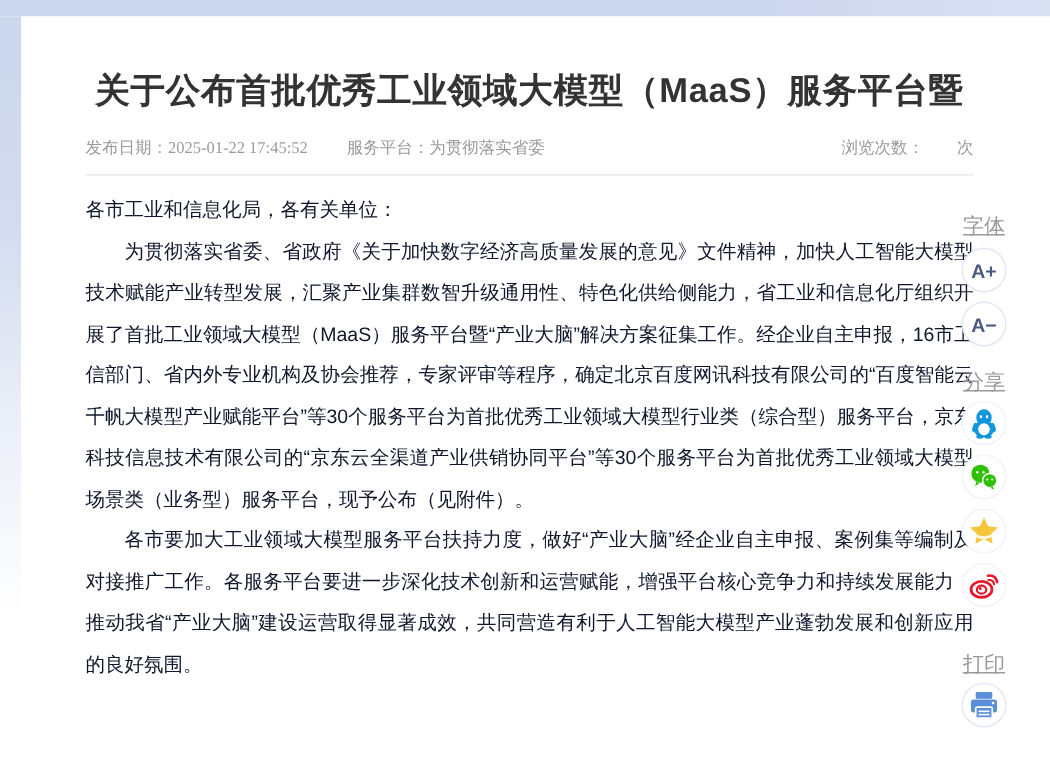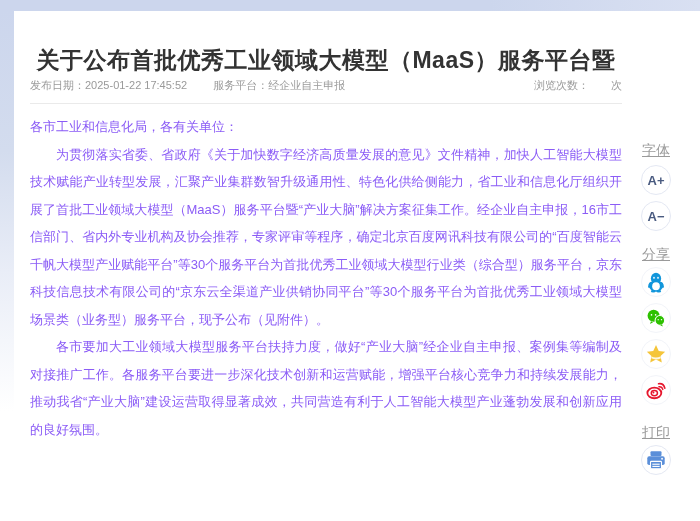--- a/index.html
+++ b/index.html
@@ -12,75 +12,75 @@
   .edge-top {
     position:absolute; left:0; top:0; width:700px; height:11px;
     background:linear-gradient(90deg,#ccd6ed 0%,#ccd6ed 70%,#d9e0f2 100%);
   }
   .edge-left {
     position:absolute; left:0; top:11px; width:14px; height:400px;
     background:linear-gradient(180deg,#ccd6ed 0%,#d3dcee 35%,#e9edf7 65%,#ffffff 100%);
   }
   .card { position:absolute; left:14px; top:11px; width:686px; height:510px; background:#fff; }
 
-  .content { position:absolute; left:16px; top:0; width:592px; }
+  .content { position:absolute; left:43px; top:0; width:592px; }
 
   .doc-title {
     margin-top:31px; text-align:center; font-size:23px; line-height:36px;
     font-weight:bold; color:#333; letter-spacing:0.5px;
   }
   .meta-row {
-    display:flex; align-items:center;
-    font-size:11px; color:#9a9a9a;
+    margin-top:13px; display:flex; align-items:center;
+    font-size:11px; color:#9a9a9a;font-family:Liberation Serif, serif;
   }
   .meta-item { white-space:nowrap; }
   .meta-source { margin-left:26px; }
   .meta-views { margin-left:auto; }
   .meta-views-suffix { margin-left:22px; }
   .divider { margin-top:10px; border-top:1px solid #eaeaea; height:0; }
 
   .article {
-    margin-top:9px; font-size:13px; line-height:27.5px; color:#8b5cf6;
+    margin-top:9px; font-size:13px; line-height:27.5px; color:#0f172a;
     text-align:justify;
   }
   .article p.indent { text-indent:2em; }
 
   
   .toolbar {
     position:absolute; left:630px; top:143px; width:52px;
     display:flex; flex-direction:column; align-items:center;
   }
   .tb-label { font-size:14px; color:#9a9a9a; line-height:14px;text-decoration:underline; }
   .circle-btn {
     width:30px; height:30px; border-radius:50%; background:#fff;
     border:1px solid #e4e8f3; display:flex; align-items:center; justify-content:center;
     cursor:pointer; font-family:"Liberation Sans",sans-serif;
   }
   .font-btn { color:#4a5b80; font-size:13px; font-weight:bold; letter-spacing:0; }
-  .mt8{margin-top:8px} .mt6{margin-top:6px} .mt16{margin-top:16px} .mt18{margin-top:20px}
+  .mt8{margin-top:8px} .mt6{margin-top:6px} .mt16{margin-top:16px} .mt18{margin-top:30px}
   .share-btn { width:30px; height:30px; border:1px solid #f2f4f9; }
   .share-btn svg { width:22px; height:22px; }
   .print-btn svg { width:22px; height:22px; }
 </style>
 </head>
 <body>
 
 <div class="edge-top"></div>
 <div class="edge-left"></div>
 
 <div class="card">
   <div class="content">
 
     <h1 class="doc-title">
       <div>关于公布首批优秀工业领域大模型（MaaS）服务平台暨</div>
     </h1>
 
     <div class="meta-row">
       <span class="meta-item"><span>发布日期：</span><span>2025-01-22 17:45:52</span></span>
-      <span class="meta-item meta-source"><span>服务平台：</span><span>经企业自主申报</span></span>
+      <span class="meta-item meta-source"><span>服务平台：</span><span>为贯彻落实省委</span></span>
       <span class="meta-item meta-views"><span>浏览次数：</span><span></span><span class="meta-views-suffix">次</span></span>
     </div>
 
     <div class="divider"></div>
 
     <div class="article">
       <p>各市工业和信息化局，各有关单位：</p>
       <p class="indent">为贯彻落实省委、省政府《关于加快数字经济高质量发展的意见》文件精神，加快人工智能大模型技术赋能产业转型发展，汇聚产业集群数智升级通用性、特色化供给侧能力，省工业和信息化厅组织开展了首批工业领域大模型（MaaS）服务平台暨“产业大脑”解决方案征集工作。经企业自主申报，16市工信部门、省内外专业机构及协会推荐，专家评审等程序，确定北京百度网讯科技有限公司的“百度智能云千帆大模型产业赋能平台”等30个服务平台为首批优秀工业领域大模型行业类（综合型）服务平台，京东科技信息技术有限公司的“京东云全渠道产业供销协同平台”等30个服务平台为首批优秀工业领域大模型场景类（业务型）服务平台，现予公布（见附件）。</p>
       <p class="indent">各市要加大工业领域大模型服务平台扶持力度，做好“产业大脑”经企业自主申报、案例集等编制及对接推广工作。各服务平台要进一步深化技术创新和运营赋能，增强平台核心竞争力和持续发展能力，推动我省“产业大脑”建设运营取得显著成效，共同营造有利于人工智能大模型产业蓬勃发展和创新应用的良好氛围。</p>
     </div>

